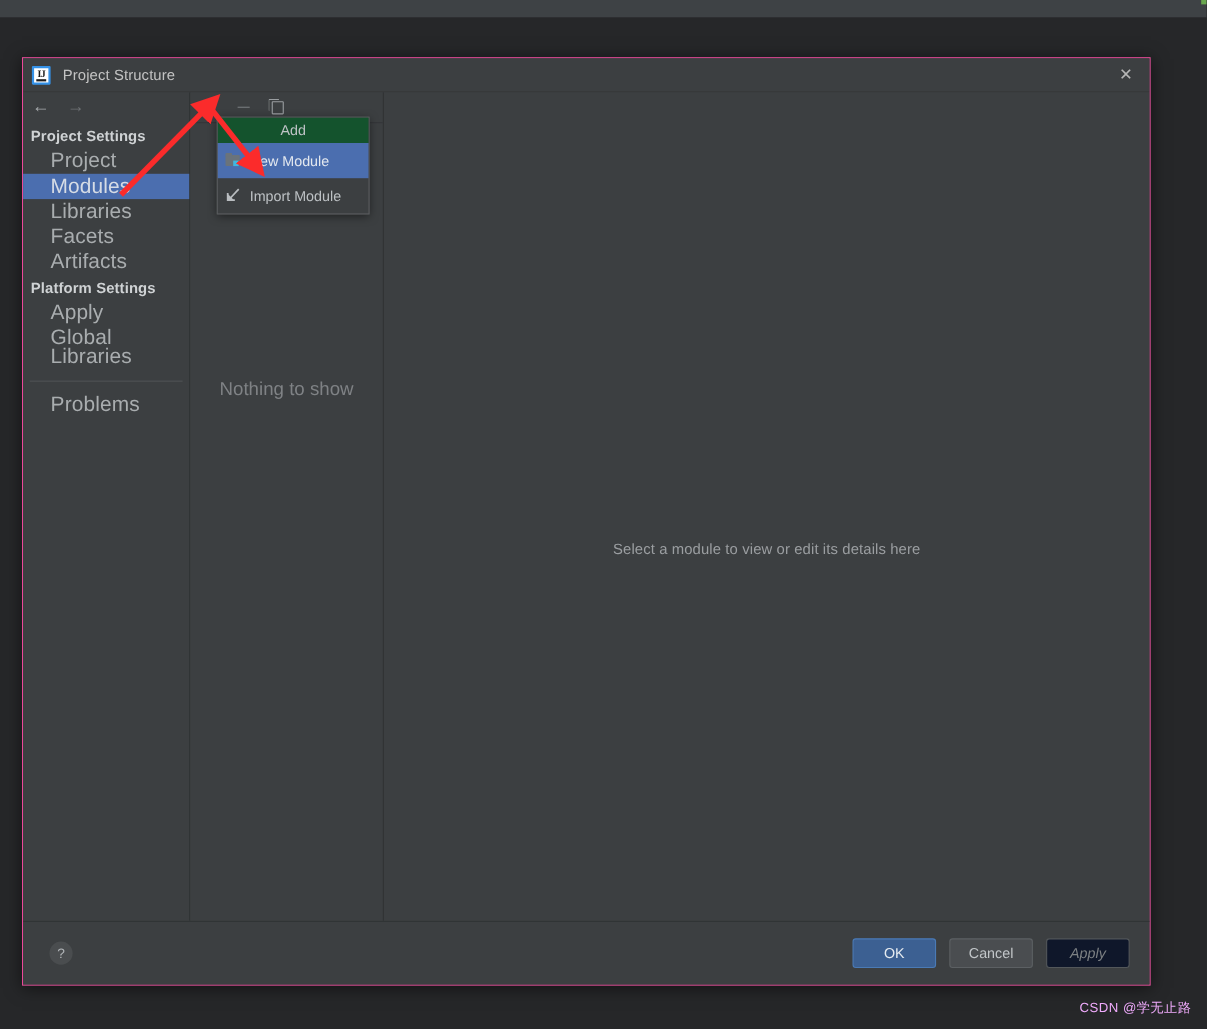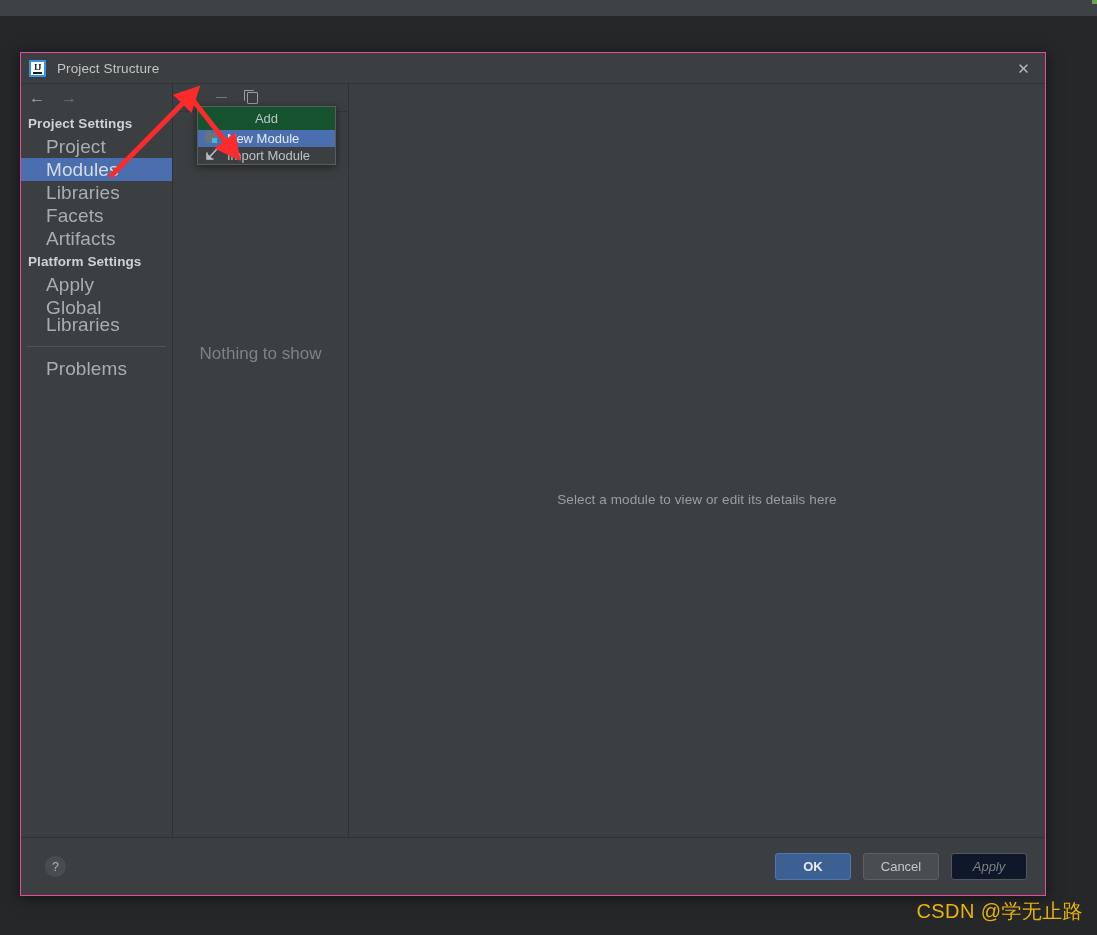--- a/index.html
+++ b/index.html
@@ -271,21 +271,21 @@
     border-radius: 3px;
     font-size: 13px;
     display: flex; align-items: center; justify-content: center;
     cursor: pointer;
     padding: 0 14px;
   }
   .dlg-btn.primary {
     background: #3c6092;
     border: 1px solid #4a7ab5;
     color: #e6ebf0;
-    font-weight: bold;
+    font-weight: normal;
   }
   .dlg-btn.normal {
     background: #4a4d50;
     border: 1px solid #5c6063;
     color: #c2c6c9;
   }
   .dlg-btn.disabled {
     background: #0f172a;
     border: 1px solid #53575a;
     color: #7c8083;
@@ -307,21 +307,21 @@
   #menu-header {
     height: 23px;
     background: #14532d;
     display: flex;
     align-items: center;
     justify-content: center;
     font-size: 13px;
     color: #bfc3c6;
   }
   .menu-item {
-    height: 17px;
+    height: 32px;
     display: flex;
     align-items: center;
     padding-left: 6px;
     gap: 7px;
     font-size: 13px;
     color: #bdc1c4;
     cursor: pointer;
   }
   .menu-item.highlighted {
     background: #4b6eaf;
@@ -366,22 +366,22 @@
     width: 1097px; height: 935px;
     pointer-events: none;
     z-index: 60;
   }
 
   
   #watermark {
     position: absolute;
     right: 14px;
     bottom: 10px;
-    font-size: 20px;
-    color: #eab308;
+    font-size: 12px;
+    color: #f0abfc;
     letter-spacing: 0.4px;
     z-index: 70;
     text-align: right;
   }
 </style>
 </head>
 <body>
 
 <div id="desktop-top-band"></div>
 <div id="desktop-green-pixel"></div>

